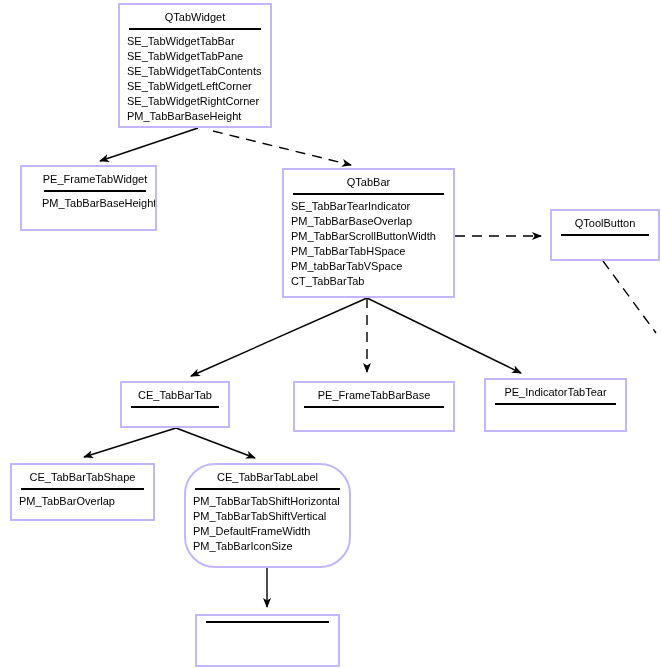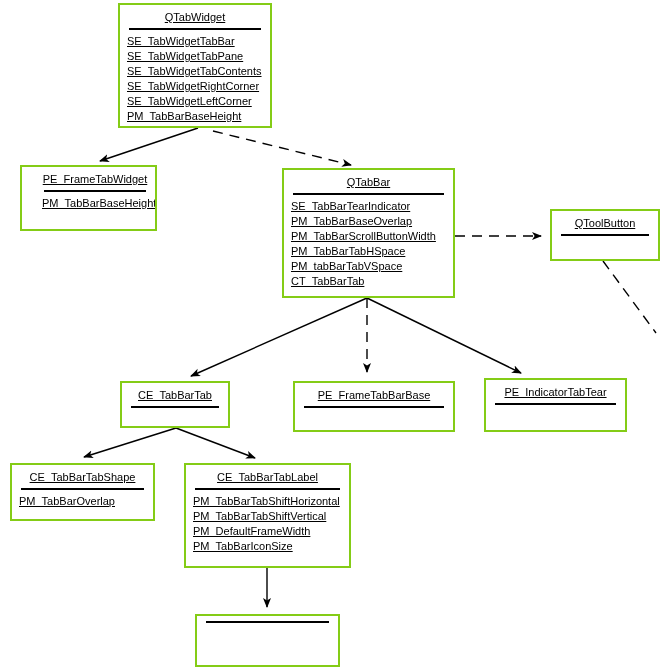--- a/index.html
+++ b/index.html
@@ -11,24 +11,23 @@
     overflow: hidden;
   }
   svg.edge-layer {
     position: absolute; left: 0; top: 0;
     width: 661px; height: 668px;
     pointer-events: none;
   }
   .node {
     position: absolute;
     box-sizing: border-box;
-    border: 2px solid #84cc16;
+    border: 2px solid #c4b5fd;
     background: #fff;
     overflow: hidden;
-    text-decoration: underline;
   }
   .node .title {
     display: block;
     text-align: center;
     font-size: 11px;
     color: #000;
     padding-top: 6px;
     white-space: nowrap;
   }
   .node .sep {
@@ -65,22 +64,22 @@
   <line x1="267" y1="568" x2="267" y2="607" stroke="#000" stroke-width="1.4" marker-end="url(#arrow)"></line>
 </svg>
 
 <div class="node" style="left:118px; top:3px; width:154px; height:125px;">
   <span class="title">QTabWidget</span>
   <div class="sep"></div>
   <div class="attrs">
       <div>SE_TabWidgetTabBar</div>
       <div>SE_TabWidgetTabPane</div>
       <div>SE_TabWidgetTabContents</div>
+      <div>SE_TabWidgetLeftCorner</div>
       <div>SE_TabWidgetRightCorner</div>
-      <div>SE_TabWidgetLeftCorner</div>
       <div>PM_TabBarBaseHeight</div>
     </div>
 </div>
 
 <div class="node" style="left:20px; top:165px; width:137px; height:66px;padding-left:13px;">
   <span class="title">PE_FrameTabWidget</span>
   <div class="sep"></div>
   <div class="attrs">
       <div>PM_TabBarBaseHeight</div>
     </div>
@@ -124,21 +123,21 @@
 </div>
 
 <div class="node" style="left:1px; top:463px; width:145px; height:58px;margin-left:9px;">
   <span class="title">CE_TabBarTabShape</span>
   <div class="sep"></div>
   <div class="attrs">
       <div>PM_TabBarOverlap</div>
     </div>
 </div>
 
-<div class="node" style="left:184px; top:463px; width:167px; height:105px;">
+<div class="node" style="left:184px; top:463px; width:167px; height:105px;border-radius:31px;">
   <span class="title">CE_TabBarTabLabel</span>
   <div class="sep"></div>
   <div class="attrs">
       <div>PM_TabBarTabShiftHorizontal</div>
       <div>PM_TabBarTabShiftVertical</div>
       <div>PM_DefaultFrameWidth</div>
       <div>PM_TabBarIconSize</div>
     </div>
 </div>
 

